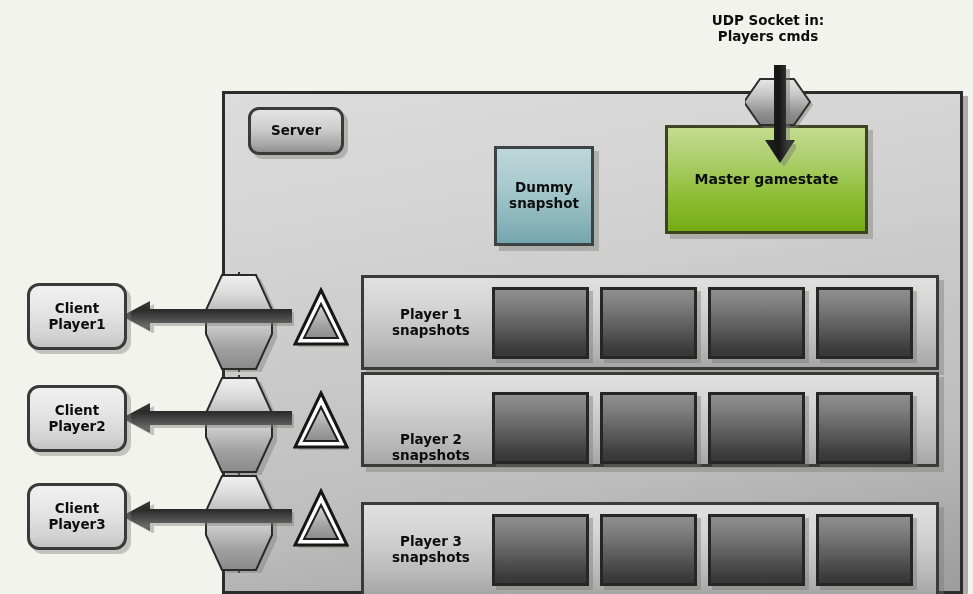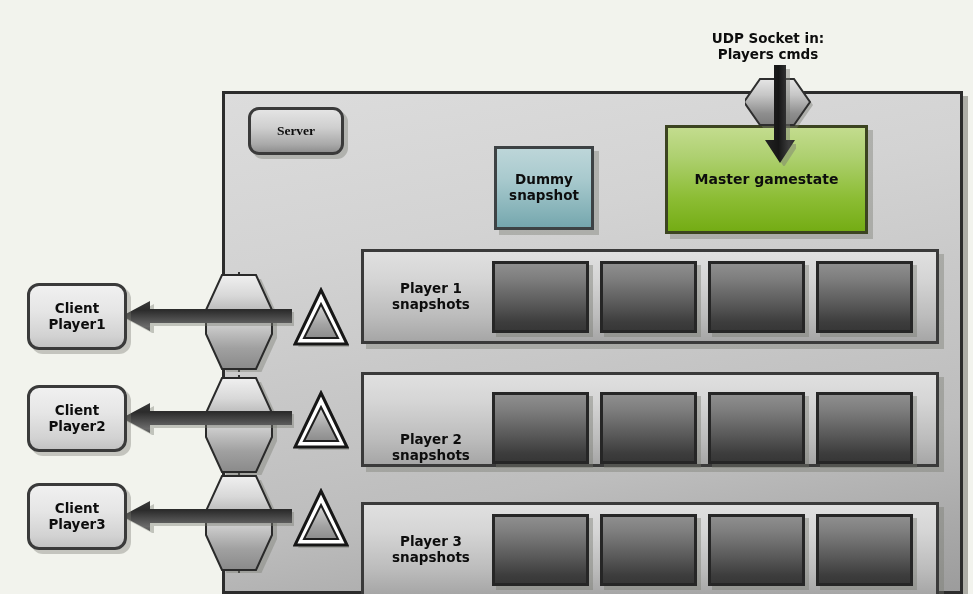--- a/index.html
+++ b/index.html
@@ -21,21 +21,21 @@
     color: #0d0d0d;
     text-align: center;
     line-height: 1.18;
     white-space: pre-line;
   }
 
   
   #udp-caption {
     position: absolute;
     left: 672px;
-    top: 31px;
+    top: 13px;
     width: 192px;
     font-size: 13.5px;
   }
 
   
   #server-panel {
     position: absolute;
     left: 222px;
     top: 91px;
     width: 741px;
@@ -55,30 +55,29 @@
     height: 48px;
     border: 3px solid #3a3a3a;
     border-radius: 11px;
     box-sizing: border-box;
     background: linear-gradient(180deg, #e4e4e4 0%, #cfcfcf 42%, #a9a9a9 82%, #8f8f8f 100%);
     box-shadow: 4px 4px 0 rgba(120,122,112,0.40);
     display: flex;
     align-items: center;
     justify-content: center;
     font-size: 13.5px;
-    font-family: Liberation Serif, serif;
   }
 
   
   #dummy-snapshot {
     position: absolute;
     left: 494px;
     top: 146px;
     width: 100px;
-    height: 84px;
+    height: 100px;
     border: 3px solid #3d4244;
     box-sizing: border-box;
     background: linear-gradient(180deg, #bdd6d9 0%, #a9cace 38%, #82b0b6 85%, #75a6ad 100%);
     box-shadow: 5px 5px 0 rgba(120,122,112,0.40);
     display: flex;
     align-items: center;
     justify-content: center;
     font-size: 13.5px;
   }
 
@@ -291,21 +290,21 @@
         <stop offset="0%" stop-color="#d6d6d6"></stop>
         <stop offset="60%" stop-color="#a4a4a4"></stop>
         <stop offset="100%" stop-color="#8c8c8c"></stop>
       </linearGradient>
     </defs>
     <polygon points="28,3 54,57 2,57" transform="translate(3,3)" fill="rgba(120,122,112,0.40)"></polygon>
     <polygon points="28,3 54,57 2,57" fill="#ffffff" stroke="#161616" stroke-width="3"></polygon>
     <polygon points="28,17 45,51 11,51" fill="url(#dlt1)" stroke="#1e1e1e" stroke-width="2"></polygon>
   </svg>
 </div>
-<div class="snap-row" style="top:249px;">
+<div class="snap-row" style="top:275px;">
   <div class="lbl snap-row-label">Player 1
 snapshots</div>
   <div class="snap-cells">
     <div class="snap-cell"></div>
     <div class="snap-cell"></div>
     <div class="snap-cell"></div>
     <div class="snap-cell"></div>
   </div>
 </div>
 

